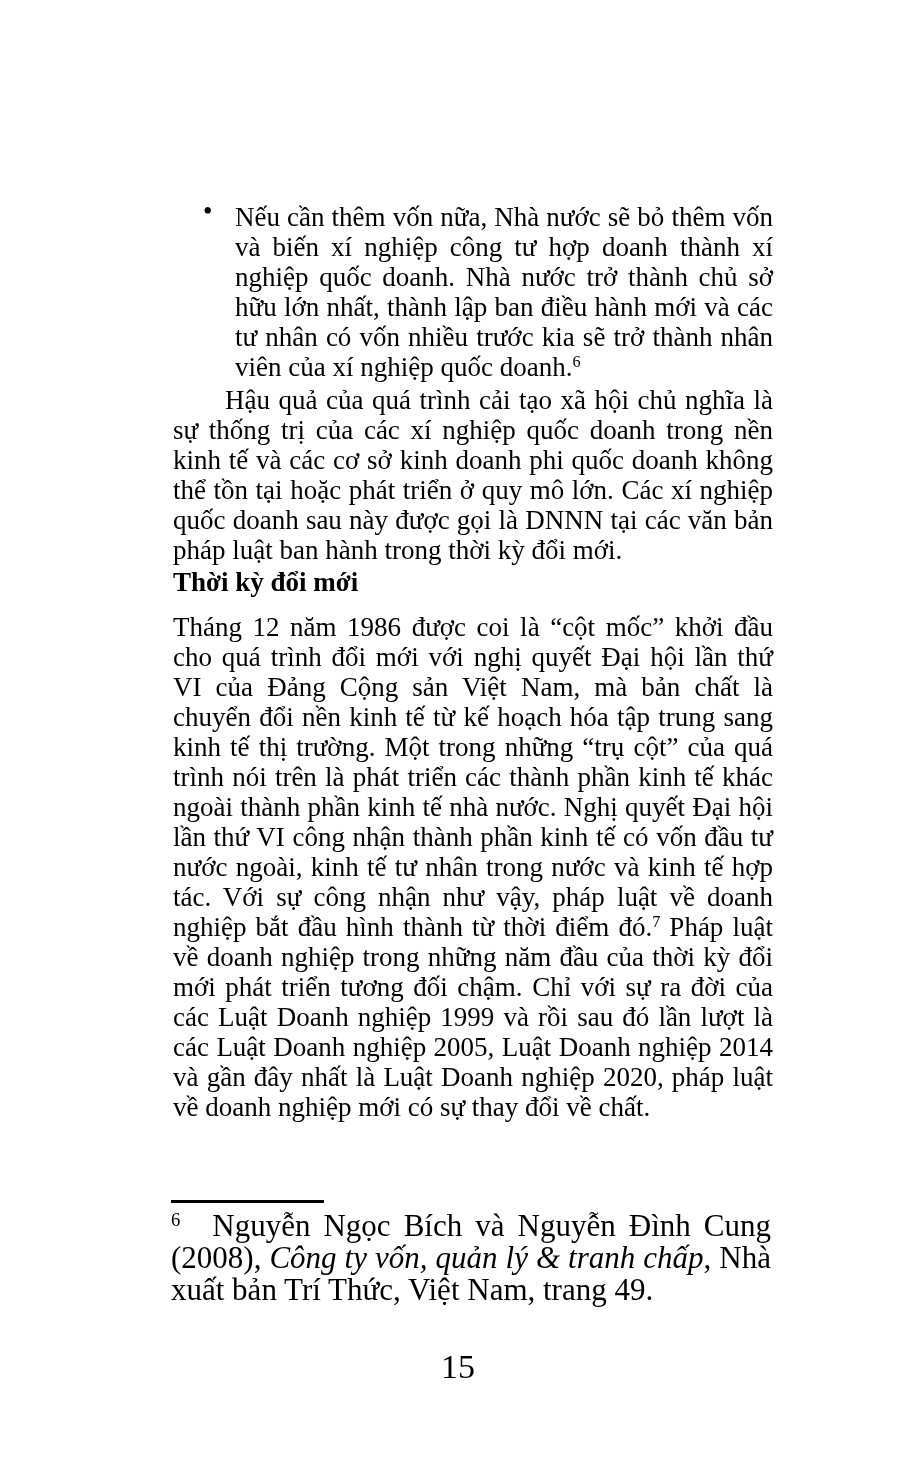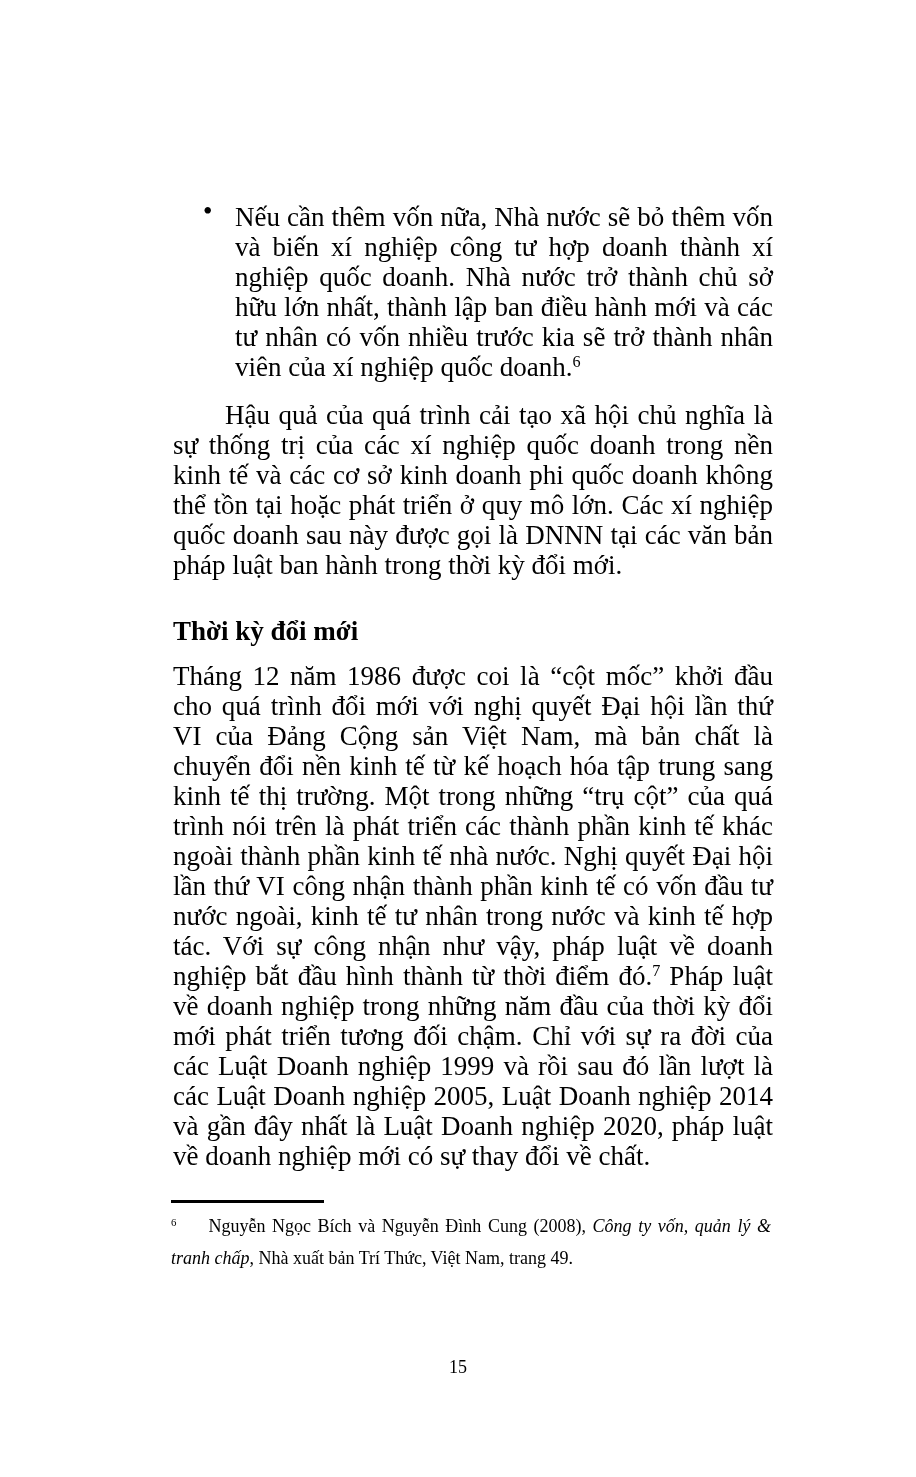--- a/index.html
+++ b/index.html
@@ -33,42 +33,42 @@
     box-sizing: border-box;
     padding-left: 30px;
     text-align: left;
   }
   .bullet-text {
     flex: 1 1 auto;
     text-align: justify;
     margin-top: 6px;
   }
   .para-consequence {
-    margin-top: 18px;
+    margin-top: 3px;
     text-indent: 52px;
   }
   .section-heading {
-    margin-top: 36px;
+    margin-top: 2px;
     margin-bottom: 15px;
     font-weight: bold;
     text-align: left;
   }
   sup.ref {
     font-size: 0.6em;
     line-height: 0;
     vertical-align: baseline;
     position: relative;
     top: -0.55em;
   }
   .footnote-area {
     position: absolute;
     left: 171px;
     top: 1200px;
     width: 600px;
-    font-size: 18px;
+    font-size: 31px;
     line-height: 32px;
   }
   .footnote-rule {
     width: 153px;
     height: 0;
     border-top: 3px solid #000000;
     margin-bottom: 7px;
   }
   .footnote {
     text-align: justify;
@@ -83,21 +83,21 @@
   }
   .footnote .italic {
     font-style: italic;
   }
   .page-number {
     position: absolute;
     left: 0;
     top: 1352px;
     width: 916px;
     text-align: center;
-    font-size: 18px;
+    font-size: 34px;
     line-height: 30px;
   }
 </style>
 </head>
 <body>
 
 <div class="page">
 
   <div class="content">
 

